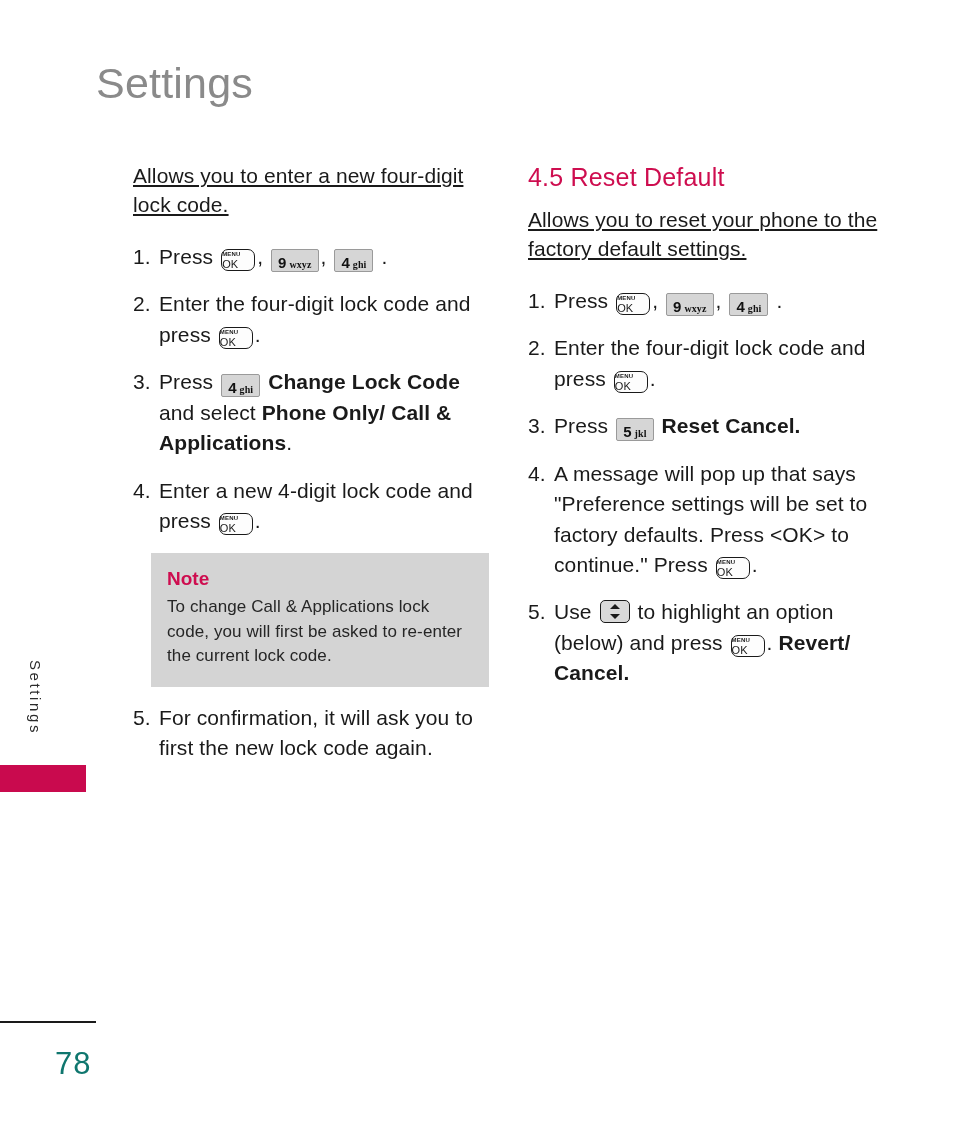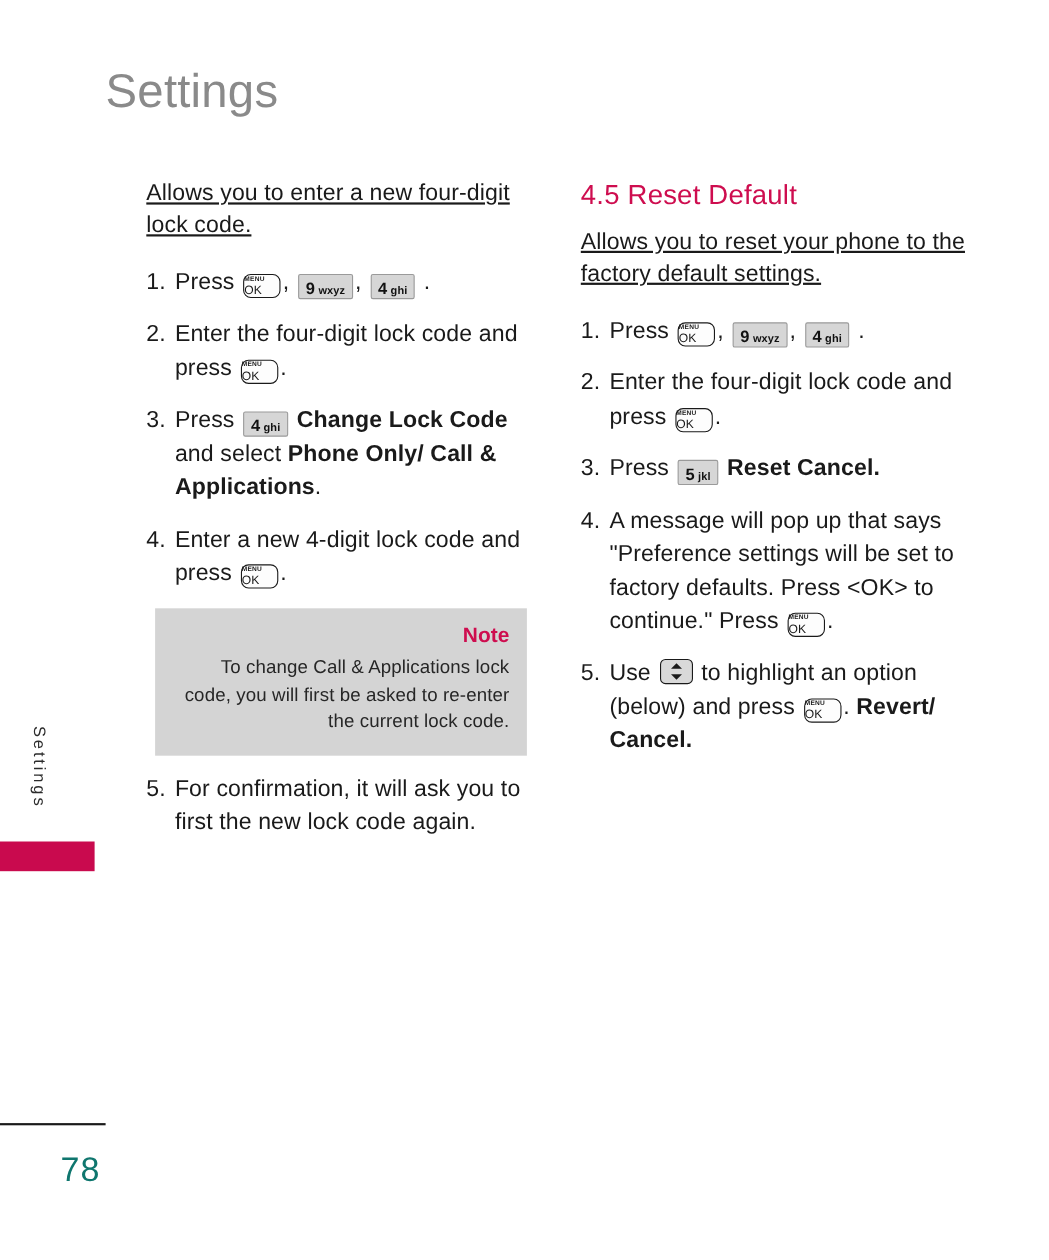--- a/index.html
+++ b/index.html
@@ -160,20 +160,21 @@
   .key-num .k-digit {
     font-size: 15px;
     font-weight: 700;
     color: #111;
   }
   .key-num .k-letters {
     font-size: 10px;
     font-weight: 700;
     color: #111;
     margin-left: 3px;
+    font-family: Liberation Serif, serif;
   }
 
   
   .key-nav {
     width: 30px;
     height: 23px;
     border: 1.5px solid #1a1a1a;
     border-radius: 5px;
     background: #d9d9d9;
     position: relative;
@@ -194,24 +195,23 @@
   }
   .key-nav .arrow-dn {
     bottom: 3px;
     border-top: 5px solid #1a1a1a;
   }
 
   
   .note-box {
     background: #d4d4d4;
     padding: 14px 16px 18px 16px;
-    margin: 4px 0 16px 8px;
+    margin: 4px 0 16px 18px;
     width: 338px;
     box-sizing: border-box;
-    text-align: right;
   }
   .note-title {
     color: #ce0d4f;
     font-weight: 700;
     font-size: 19px;
     margin-bottom: 3px;
     line-height: 1.3;
   }
   .note-body {
     font-size: 17px;

